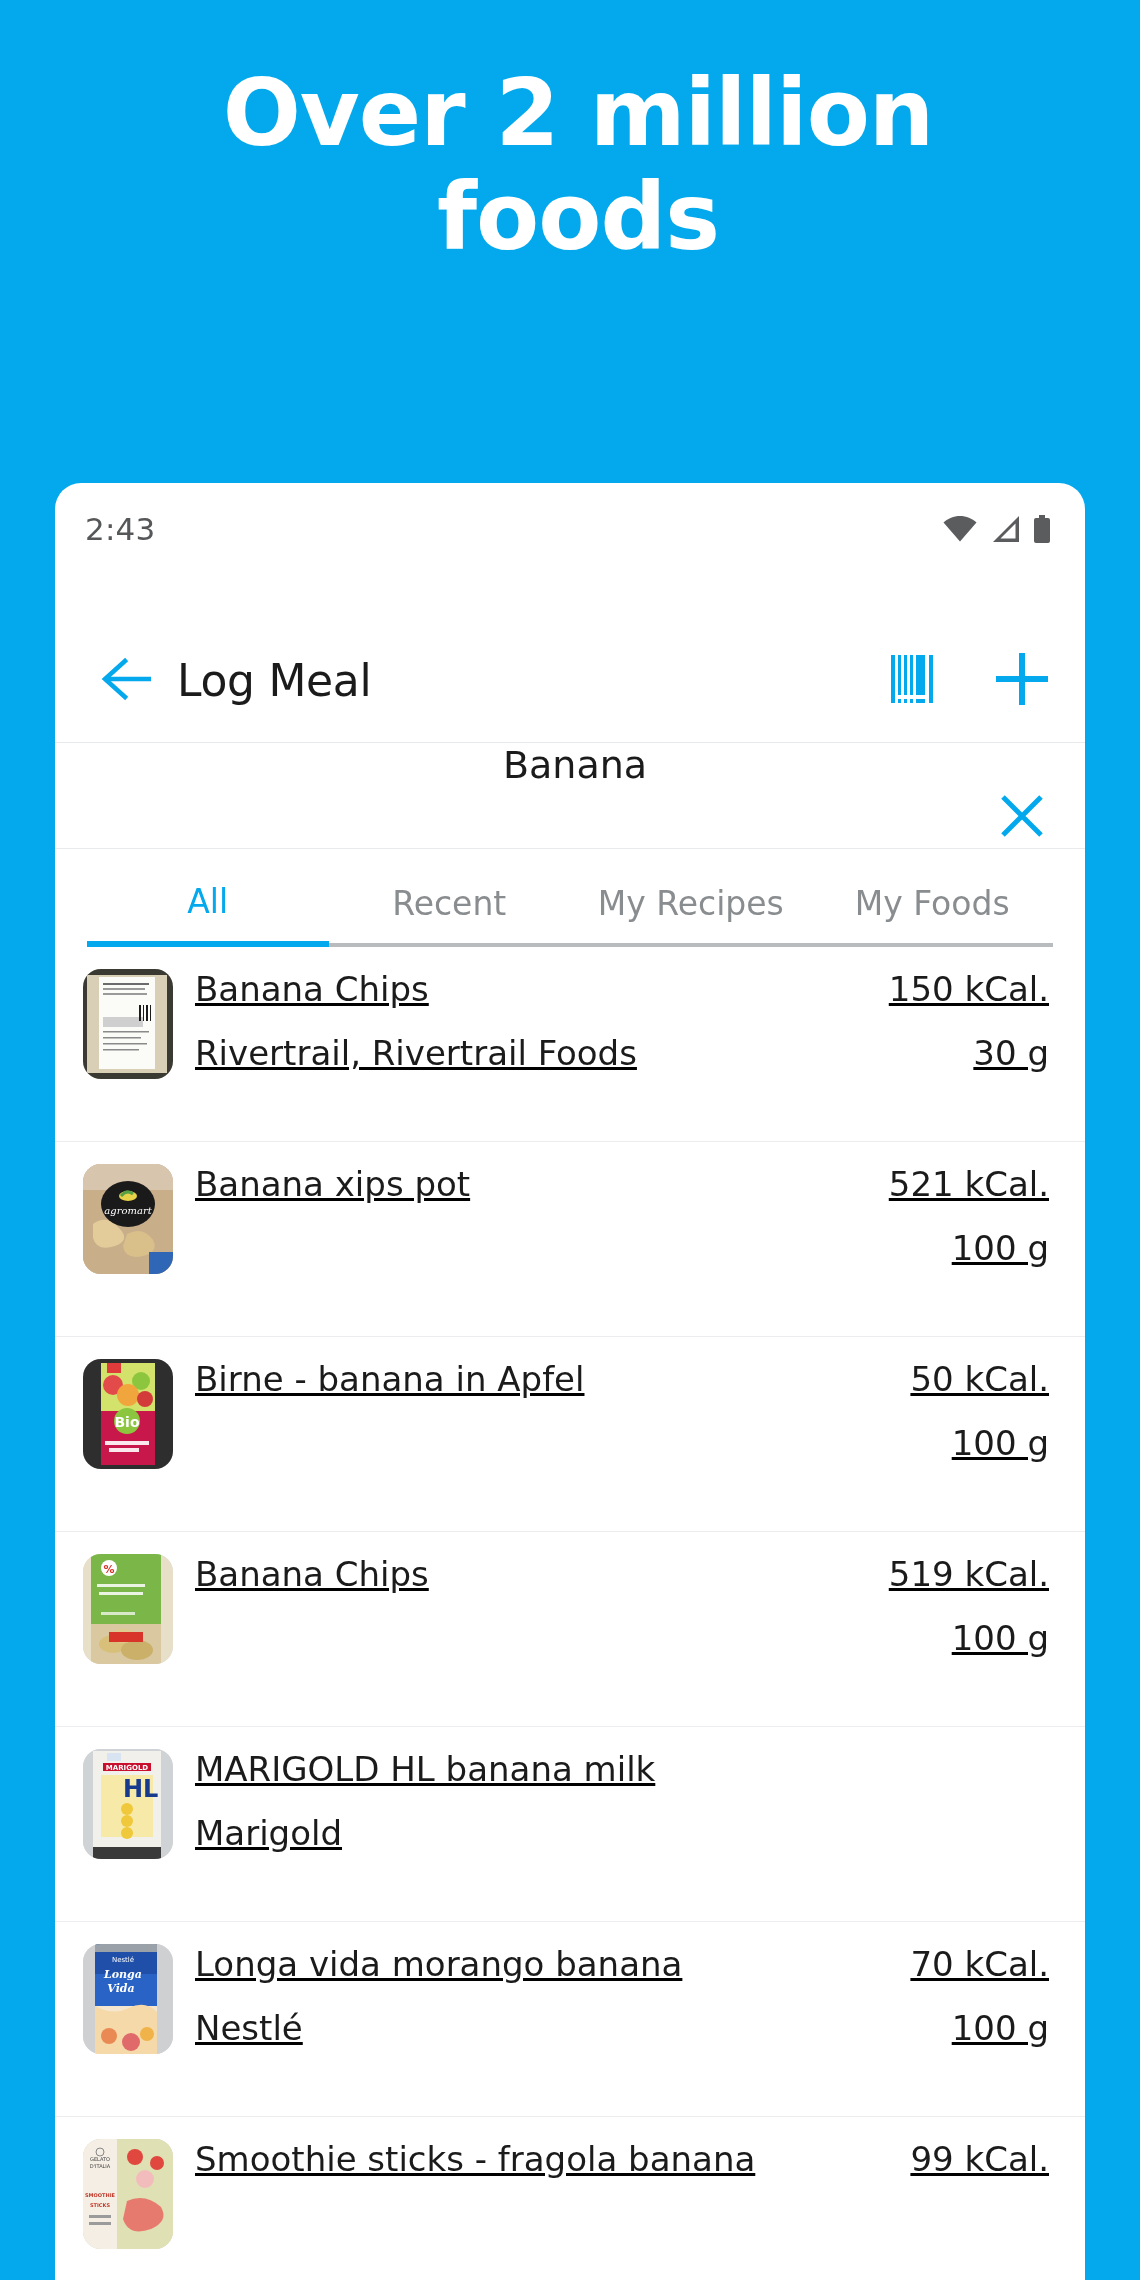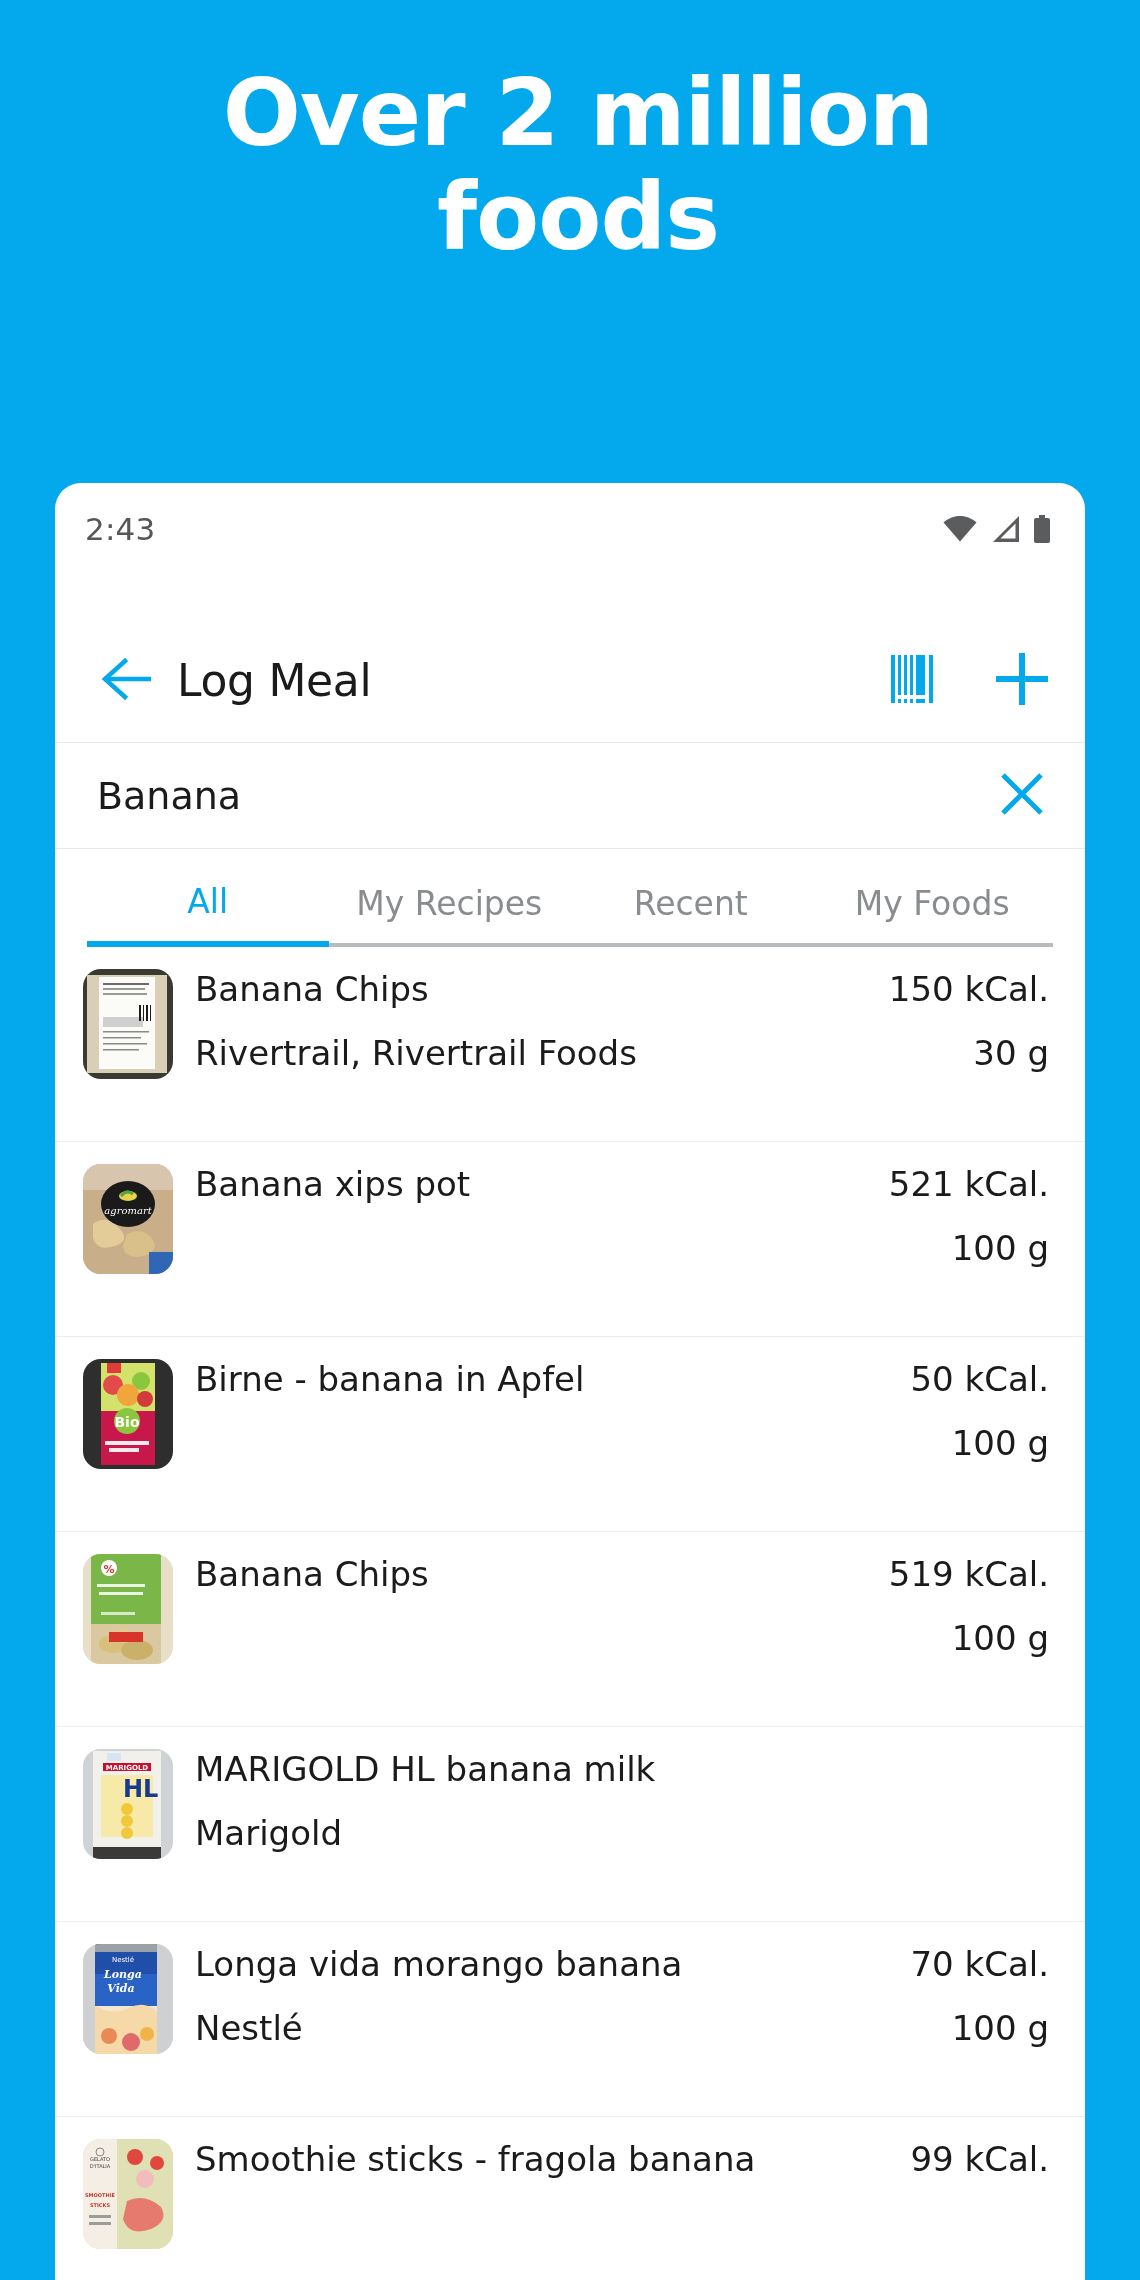--- a/index.html
+++ b/index.html
@@ -69,20 +69,21 @@
   }
   .appbar-actions { margin-left:auto; display:flex; align-items:center; gap:50px; }
   .icon-btn { width:58px; height:58px; display:flex; align-items:center; justify-content:center; }
 
   
   .searchrow {
     height:106px;
     display:flex; align-items:center;
     padding:0 32px 0 42px;
     border-bottom:1px solid #e9eaec;
+    flex-direction:column;
   }
   .search-value {
     font-size:38px; color:#1b1b1b;
     font-family:"DejaVu Sans", sans-serif;
   }
   .clear-btn { margin-left:auto; width:62px; height:62px; display:flex; align-items:center; justify-content:center; }
 
   
   .tabs { display:flex; height:98px; padding:0 32px; }
   .tab {
@@ -110,20 +111,21 @@
     border-radius:18px; overflow:hidden;
     position:relative;
     background:#d8d8d8;
   }
   .thumb svg { display:block; width:100%; height:100%; }
   .item-body {
     flex:1;
     display:flex;
     padding-left:22px;
     min-width:0;
+    text-decoration:underline;
   }
   .item-text { flex:1; min-width:0; }
   .item-name {
     font-size:34px; color:#1b1b1b; line-height:1.18;
     font-family:"DejaVu Sans", sans-serif;
     white-space:nowrap; overflow:hidden;
   }
   .item-brand {
     font-size:34px; color:#1b1b1b; line-height:1.18;
     margin-top:24px;
@@ -220,25 +222,25 @@
       </span>
     </div>
   </div>
 
   <div class="tabs">
     <div class="tab active">
       <div class="tab-label">All</div>
       <div class="tab-underline"></div>
     </div>
     <div class="tab">
+      <div class="tab-label">Recent</div>
+      <div class="tab-underline"></div>
+    </div>
+    <div class="tab">
       <div class="tab-label">My Recipes</div>
-      <div class="tab-underline"></div>
-    </div>
-    <div class="tab">
-      <div class="tab-label">Recent</div>
       <div class="tab-underline"></div>
     </div>
     <div class="tab">
       <div class="tab-label">My Foods</div>
       <div class="tab-underline"></div>
     </div>
   </div>
 
   <div class="list">
 

